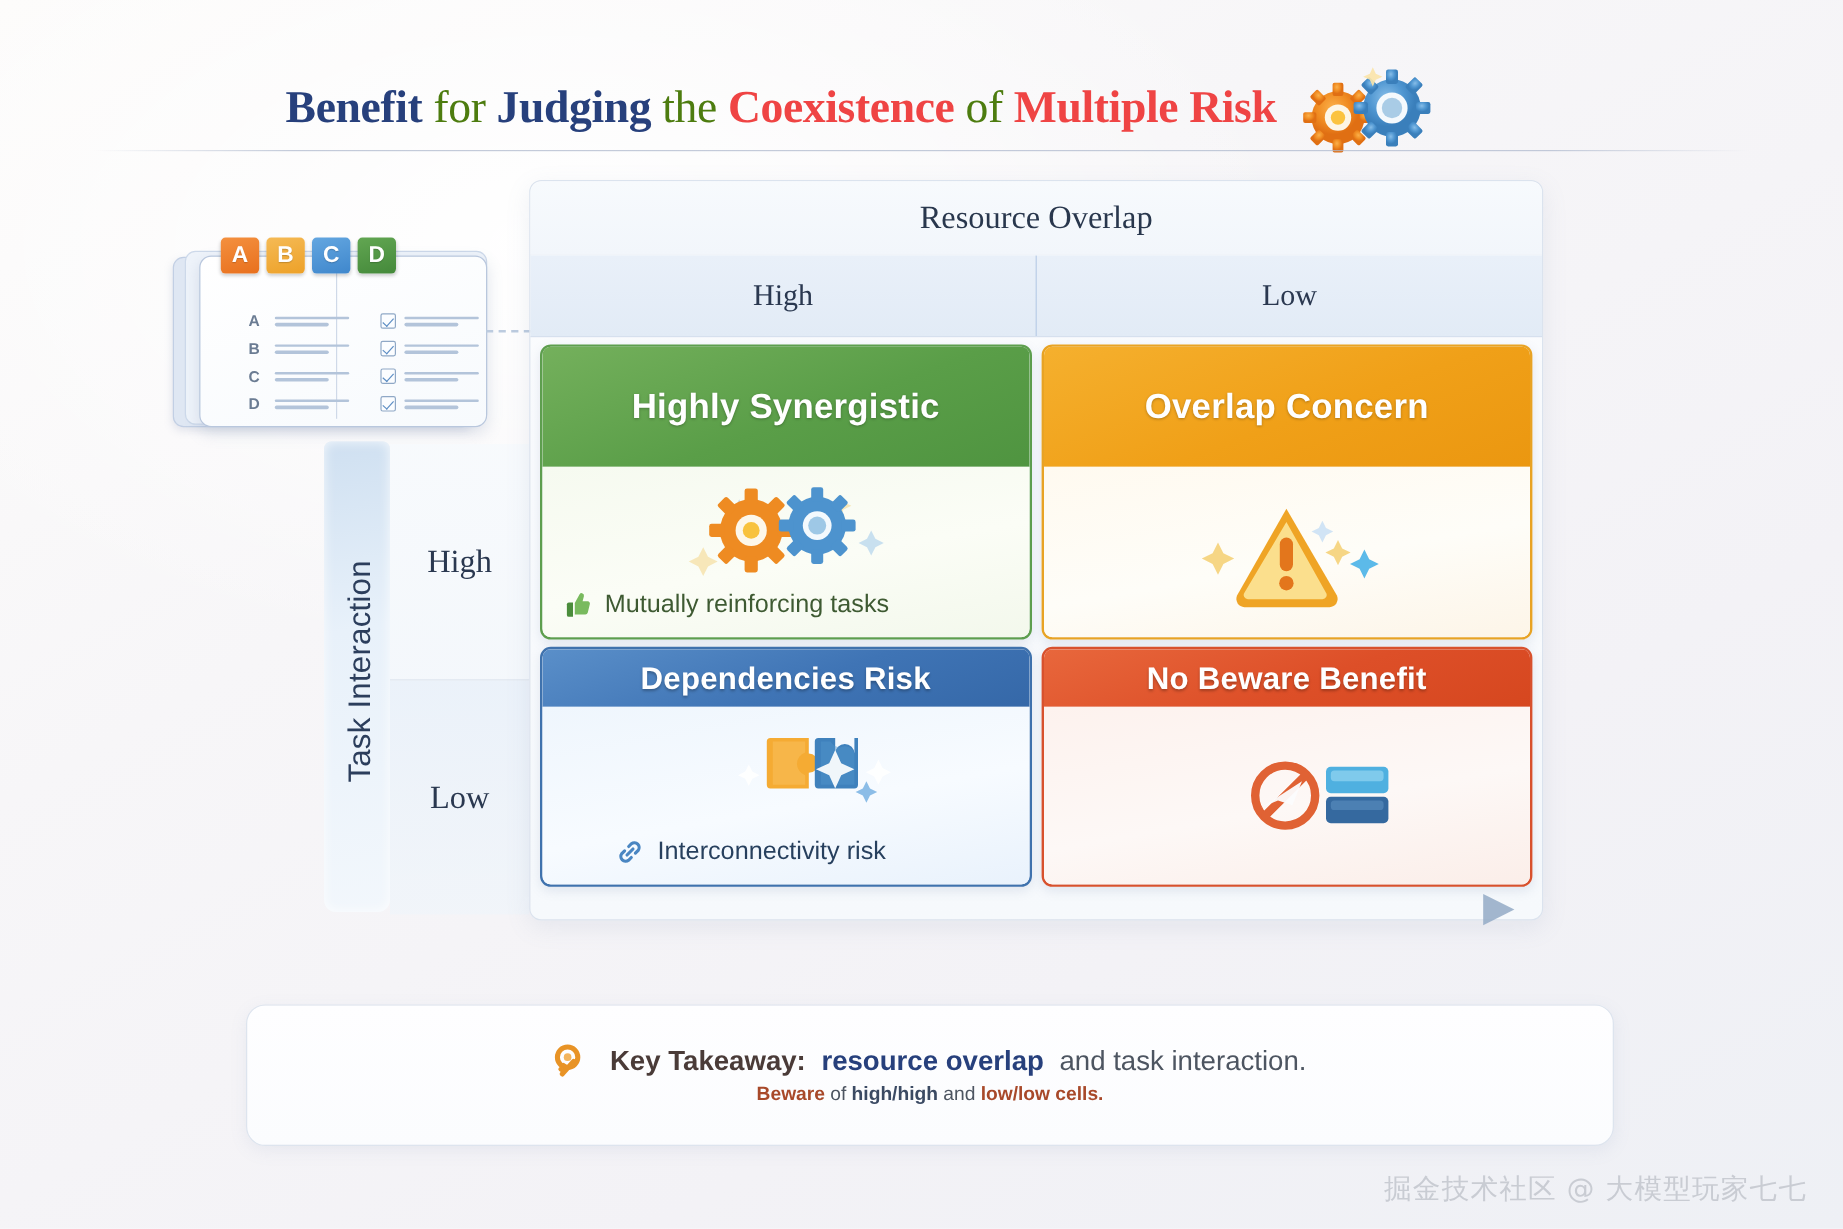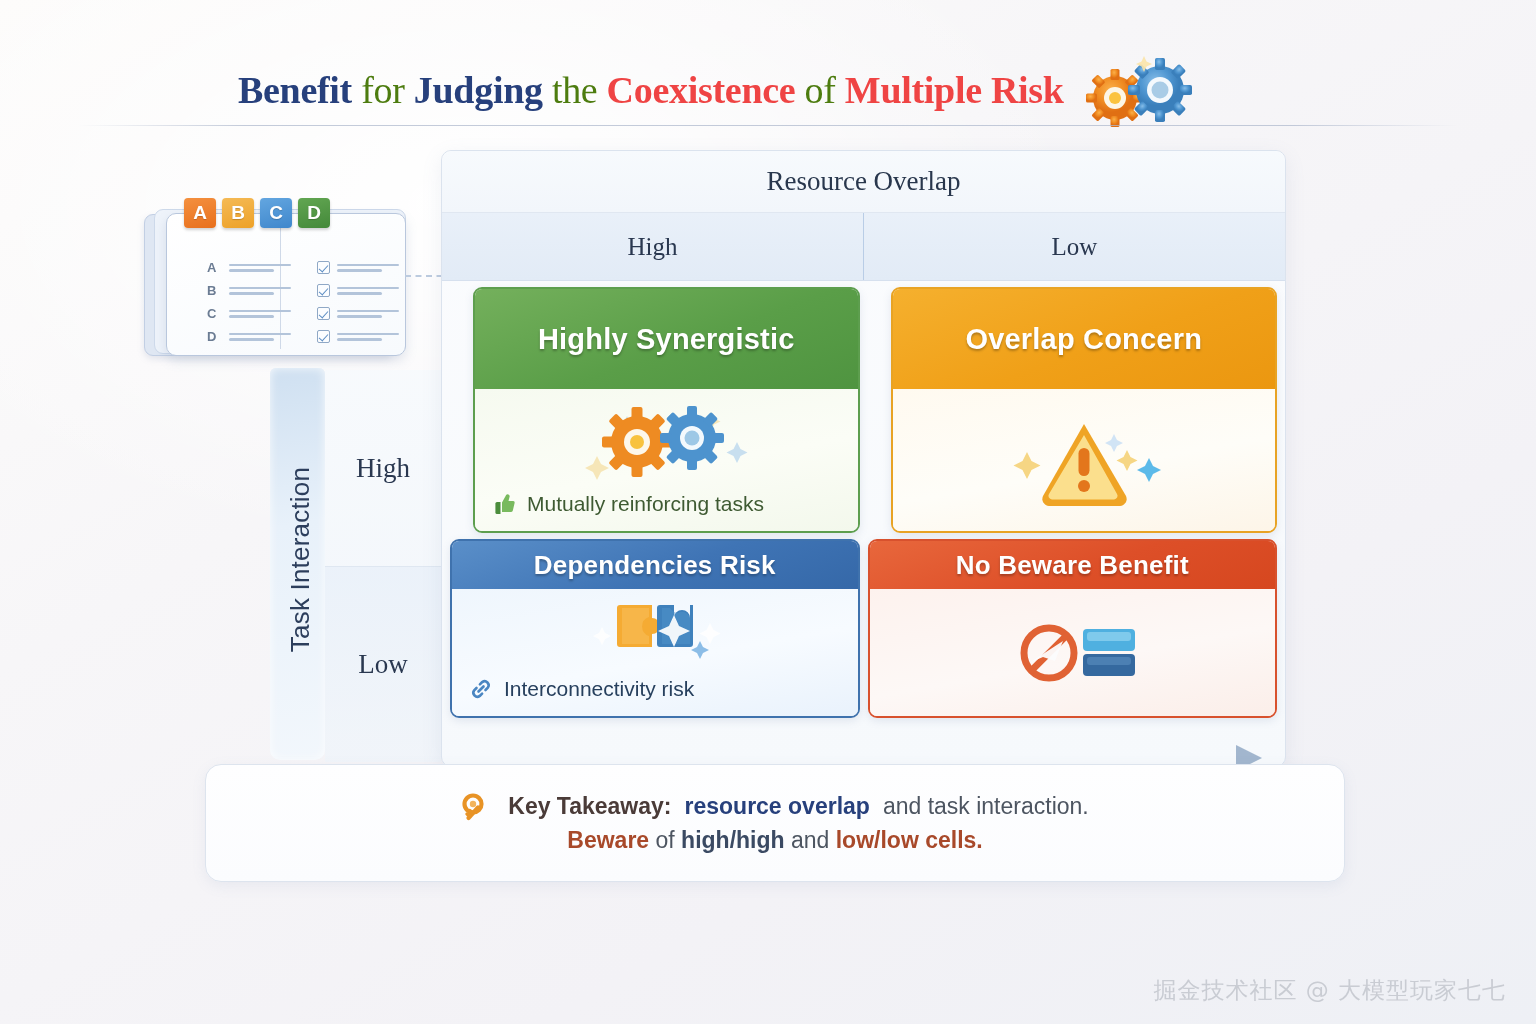--- a/index.html
+++ b/index.html
@@ -138,35 +138,35 @@
   }
   .m-subcell + .m-subcell { border-left: 1.5px solid #b9cde6; }
 
   .m-body { padding: 6px 8px 8px 8px; display: flex; flex-direction: column; gap: 6px; }
   .m-row { display: flex; gap: 8px; }
 
   .cell {
     flex: 1; border-radius: 9px; overflow: hidden; position: relative;
     box-shadow: 0 3px 9px rgba(110,130,165,0.16);
   }
-  .cell-r1 { height: 246px; margin-left: 23px; }
-  .cell-r2 { height: 179px; }
+  .cell-r1 { height: 246px; }
+  .cell-r2 { height: 200px; }
 
   .cell-head {
     display: flex; align-items: center; justify-content: center;
     text-align: center; color: #fff; font-weight: bold;
     font-family: "Liberation Sans", sans-serif;
     text-shadow: 0 1.5px 2.5px rgba(0,0,0,0.28);
     letter-spacing: 0.2px;
   }
   .cell-r1 .cell-head { height: 100px; font-size: 29px; line-height: 1.12; }
   .cell-r2 .cell-head { height: 48px; font-size: 26px; }
 
   .cell-body { position: relative; height: calc(100% - 100px); display: flex; flex-direction: column; }
-  .cell-r2 .cell-body { height: calc(100% - 48px); }
+  .cell-r2 .cell-body { height: calc(100% - 48px); padding-left: 44px; }
 
   .cell-art { flex: 1; display: flex; align-items: center; justify-content: center; position: relative; }
   .cell-foot {
     display: flex; align-items: center; gap: 10px;
     padding: 0 16px 14px 16px;
     font-size: 21px;
     font-family: "Liberation Sans", sans-serif;
   }
   .foot-badge {
     width: 26px; height: 26px; flex: none;
@@ -210,31 +210,31 @@
     position: absolute; left: 1236px; top: 745px;
     width: 0; height: 0;
     border-left: 26px solid #93aac6;
     border-top: 13px solid transparent;
     border-bottom: 13px solid transparent;
     opacity: 0.85;
   }
 
   
   .takeaway {
-    position: absolute; left: 205px; top: 764px;
+    position: absolute; left: 205px; top: 837px;
     width: 1140px; height: 118px;
     background: linear-gradient(180deg,#fefeff 0%, #fbfcfe 100%);
     border: 1px solid #dde4ee;
     border-radius: 16px;
     box-shadow: 0 4px 14px rgba(120,140,175,0.10);
     display: flex; flex-direction: column; align-items: center; justify-content: center;
     gap: 6px;
   }
   .takeaway-line1 { display: flex; align-items: center; gap: 13px; font-size: 23px; white-space: nowrap; }
-  .takeaway-line2 { font-size: 23px; white-space: nowrap; }
+  .takeaway-line2 { font-size: 16px; white-space: nowrap; }
   .k-bold-dark { color: #4a3b38; font-weight: bold; }
   .k-gray { color: #4d5561; }
   .k-navy { color: #27407c; font-weight: bold; }
   .k-orange { color: #a8492a; font-weight: bold; }
   .k-slate { color: #3b4a63; font-weight: bold; }
 
   .watermark {
     position: absolute; right: 30px; bottom: 18px;
     font-size: 23px; color: #c9ccd3;
     font-family: "DejaVu Sans", sans-serif;

